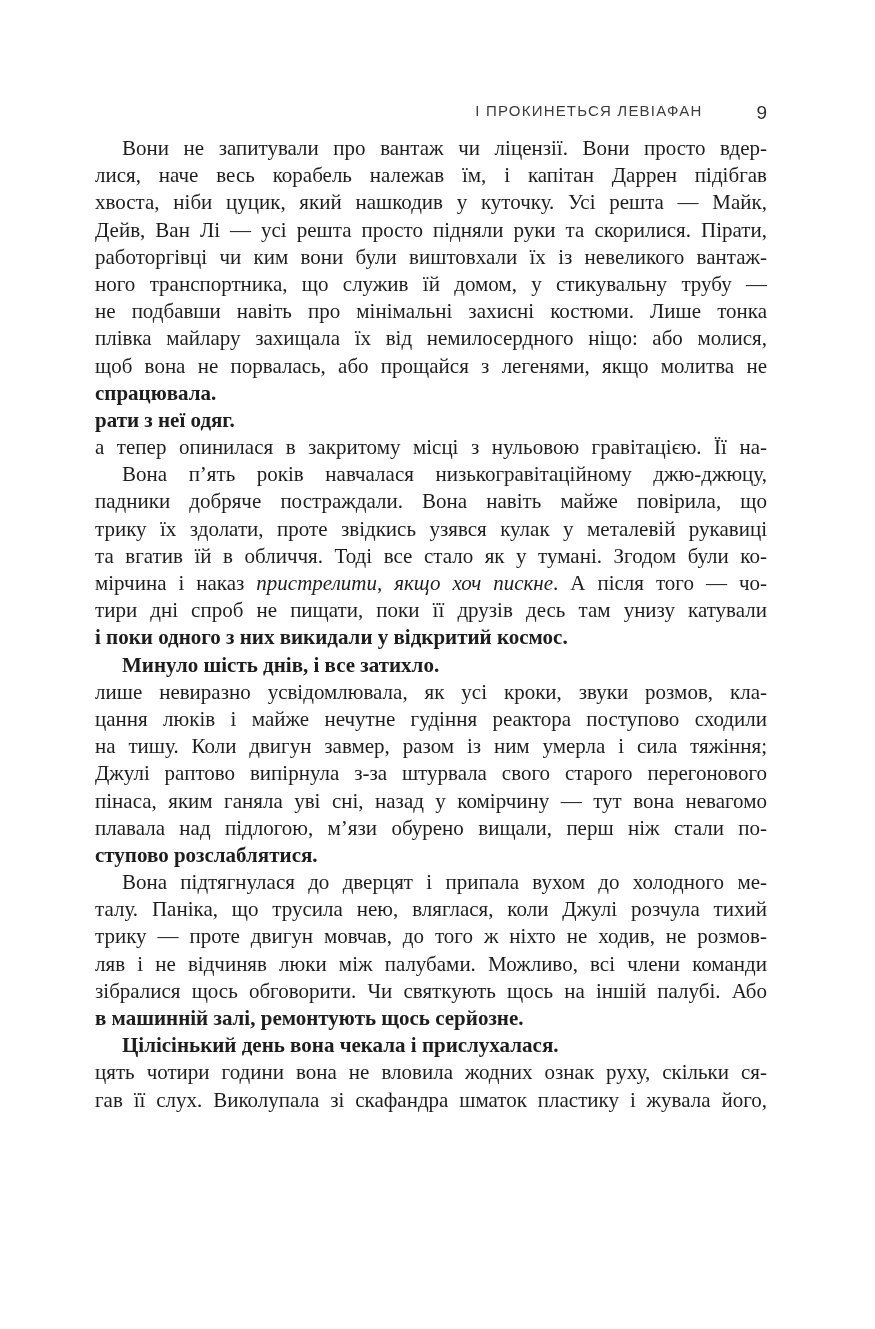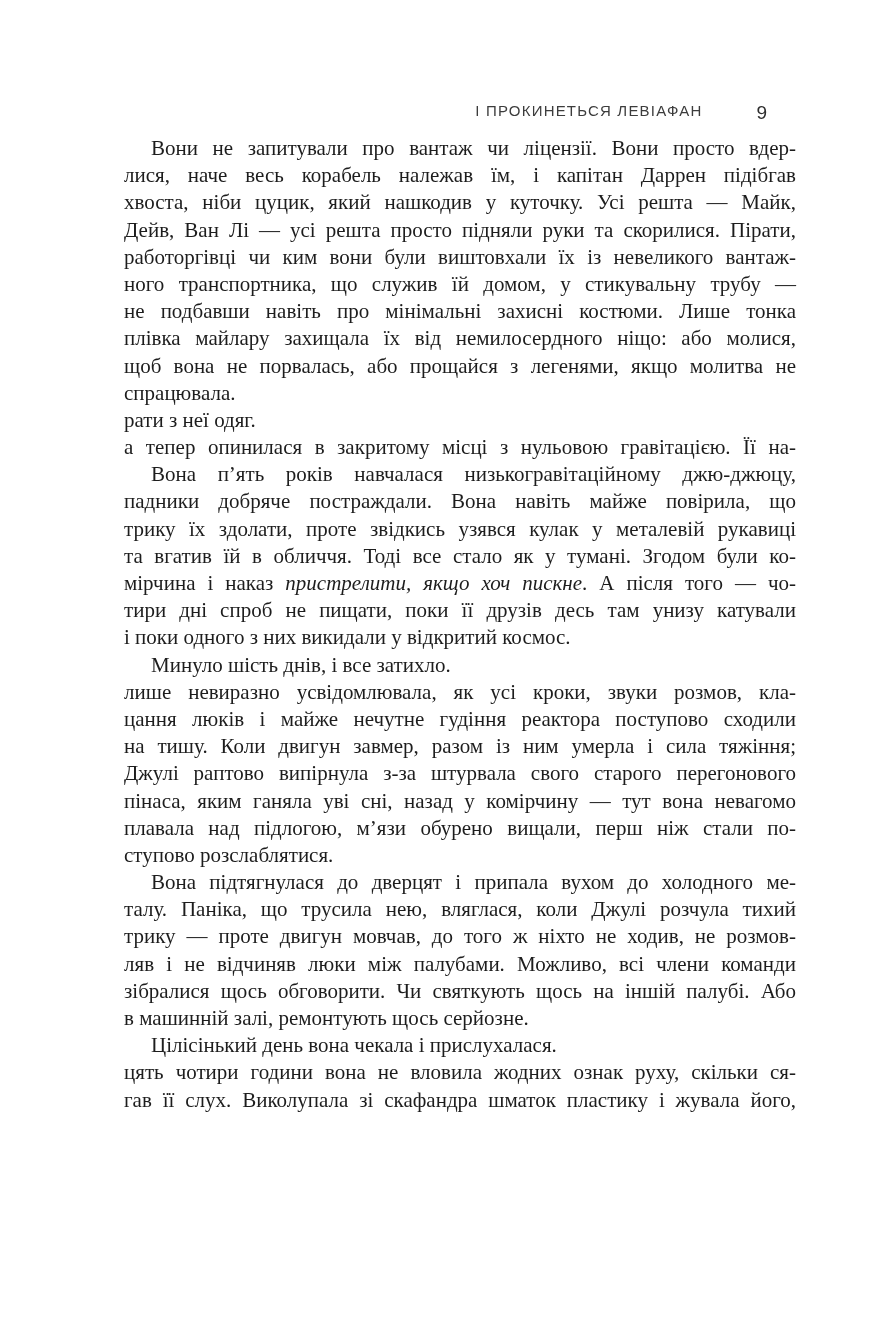--- a/index.html
+++ b/index.html
@@ -38,31 +38,31 @@
     color: #2d2d2d;
   }
   .page-body {
     position: absolute;
     top: 135px;
     left: 95px;
     width: 672px;
     font-size: 21px;
     line-height: 27.2px;
     color: #1d1d1d;
-    margin-left: 29px;
   }
   .line {
     text-align: justify;
     text-align-last: justify;
     height: 27.2px;
     overflow: visible;
     white-space: normal;
   }
   .line.para-end {
     text-align-last: left;
+    font-weight: bold;
   }
   .line.indent {
     text-indent: 27px;
   }
   .em { font-style: italic; }
 </style>
 </head>
 <body>
 
 <div class="book-page">

